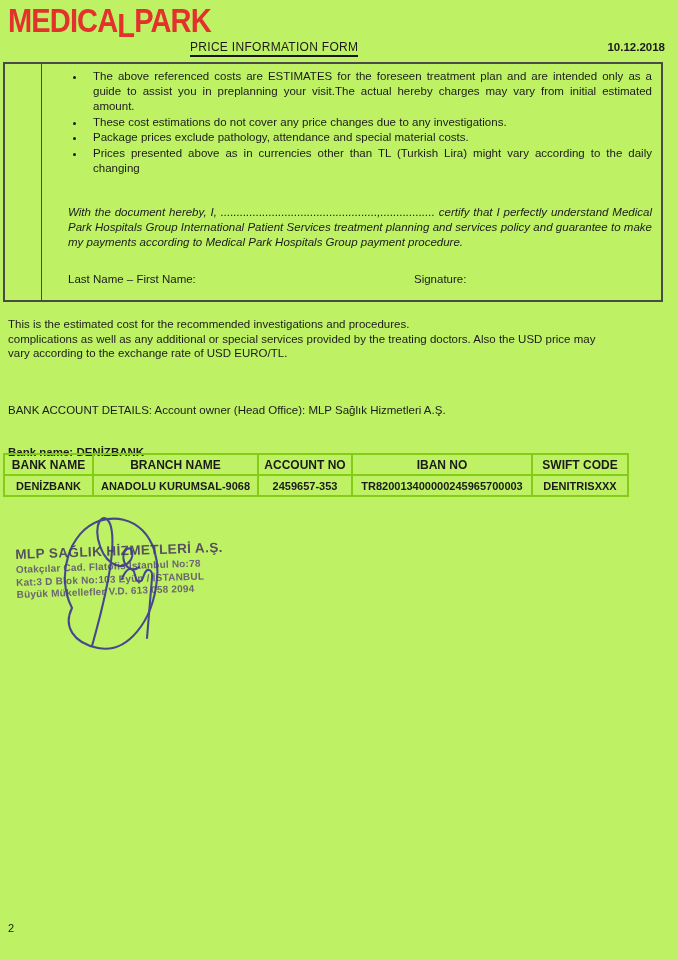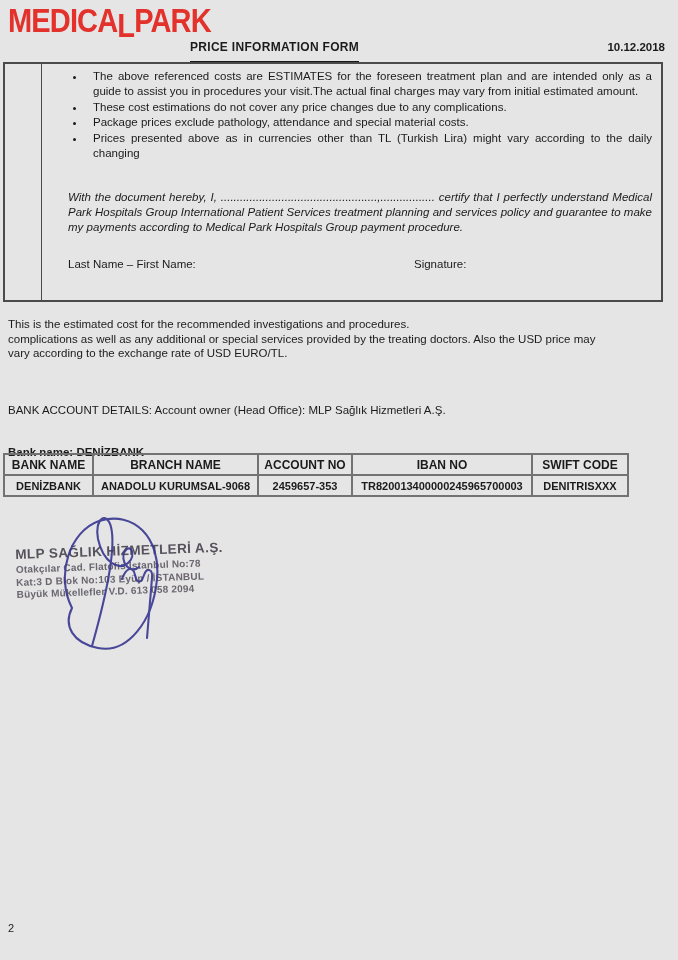--- a/index.html
+++ b/index.html
@@ -1,36 +1,36 @@
 <!DOCTYPE html>
 <html><head>
 <meta charset="utf-8">
 <style>
   html,body{margin:0;padding:0;background:#ffffff;}
   .page{
     position:relative;
     width:678px;height:960px;
-    background:#e5e5e5;
+    background:#bef264;
     font-family:"Liberation Sans", sans-serif;
     color:#1b1b1b;
     overflow:hidden;
   }
 
   
   .logo{
     position:absolute;left:8px;top:2px;
     font-weight:700;font-size:33px;letter-spacing:-1px;
     transform:scaleX(0.88);transform-origin:left top;
     white-space:nowrap;
   }
   .logo .drop-l{position:relative;top:5px;}
   .form-title{
     position:absolute;left:190px;top:40px;
-    font-weight:700;font-size:12px;letter-spacing:.3px;
-    border-bottom:2px solid #161616;padding-bottom:7px;
+    font-weight:400;font-size:12px;letter-spacing:.3px;
+    border-bottom:2px solid #161616;padding-bottom:1px;
     white-space:nowrap;
   }
   .form-date{
     position:absolute;right:13px;top:41px;
     font-weight:700;font-size:11.5px;
   }
 
   
   .terms-box{
     position:absolute;left:3px;top:62px;
@@ -73,21 +73,21 @@
   }
   .bank-name-line{
     position:absolute;left:8px;top:429px;
     font-weight:700;font-size:11.5px;margin-top:17px;
   }
   table.bank-table{
     position:absolute;left:3px;top:453px;
     border-collapse:collapse;table-layout:fixed;
   }
   table.bank-table th, table.bank-table td{
-    border:2px solid #737373;
+    border:2px solid #84cc16;
     font-weight:700;text-align:center;vertical-align:middle;
     padding:2px 2px;height:15px;overflow:hidden;white-space:nowrap;
   }
   table.bank-table th{font-size:12px;}
   table.bank-table td{font-size:11px;}
   .col-bank{width:83px;}  .col-branch{width:159px;}
   .col-account{width:88px;border-radius:6px;} .col-iban{width:174px;}
   .col-swift{width:90px;}
 
   
@@ -122,22 +122,22 @@
   <div class="logo" style="color:#e3312b;">
     <span>MEDICA</span><span class="drop-l">L</span><span>PARK</span>
   </div>
   <div class="form-title">PRICE INFORMATION FORM</div>
   <div class="form-date">10.12.2018</div>
 
   <div class="terms-box">
     <div class="terms-box-left"></div>
     <div class="terms-box-content">
       <ul class="bullets">
-        <li>The above referenced costs are ESTIMATES for the foreseen treatment plan and are intended only as a guide to assist you in procedures your visit.The actual final charges may vary from initial estimated amount.</li>
-        <li>These cost estimations do not cover any price changes due to any complications.</li>
+        <li>The above referenced costs are ESTIMATES for the foreseen treatment plan and are intended only as a guide to assist you in preplanning your visit.The actual hereby charges may vary from initial estimated amount.</li>
+        <li>These cost estimations do not cover any price changes due to any investigations.</li>
         <li>Package prices exclude pathology, attendance and special material costs.</li>
         <li>Prices presented above as in currencies other than TL (Turkish Lira) might vary according to the daily changing</li>
       </ul>
       <p class="certify">With the document hereby, I, .................................................,.................  certify that I perfectly understand Medical Park Hospitals Group International Patient Services treatment planning and services policy and guarantee to make my payments according to Medical Park Hospitals Group payment procedure.</p>
       <div class="names-row">
         <span class="lastname">Last Name – First Name:</span>
         <span>Signature:</span>
       </div>
     </div>
   </div>

